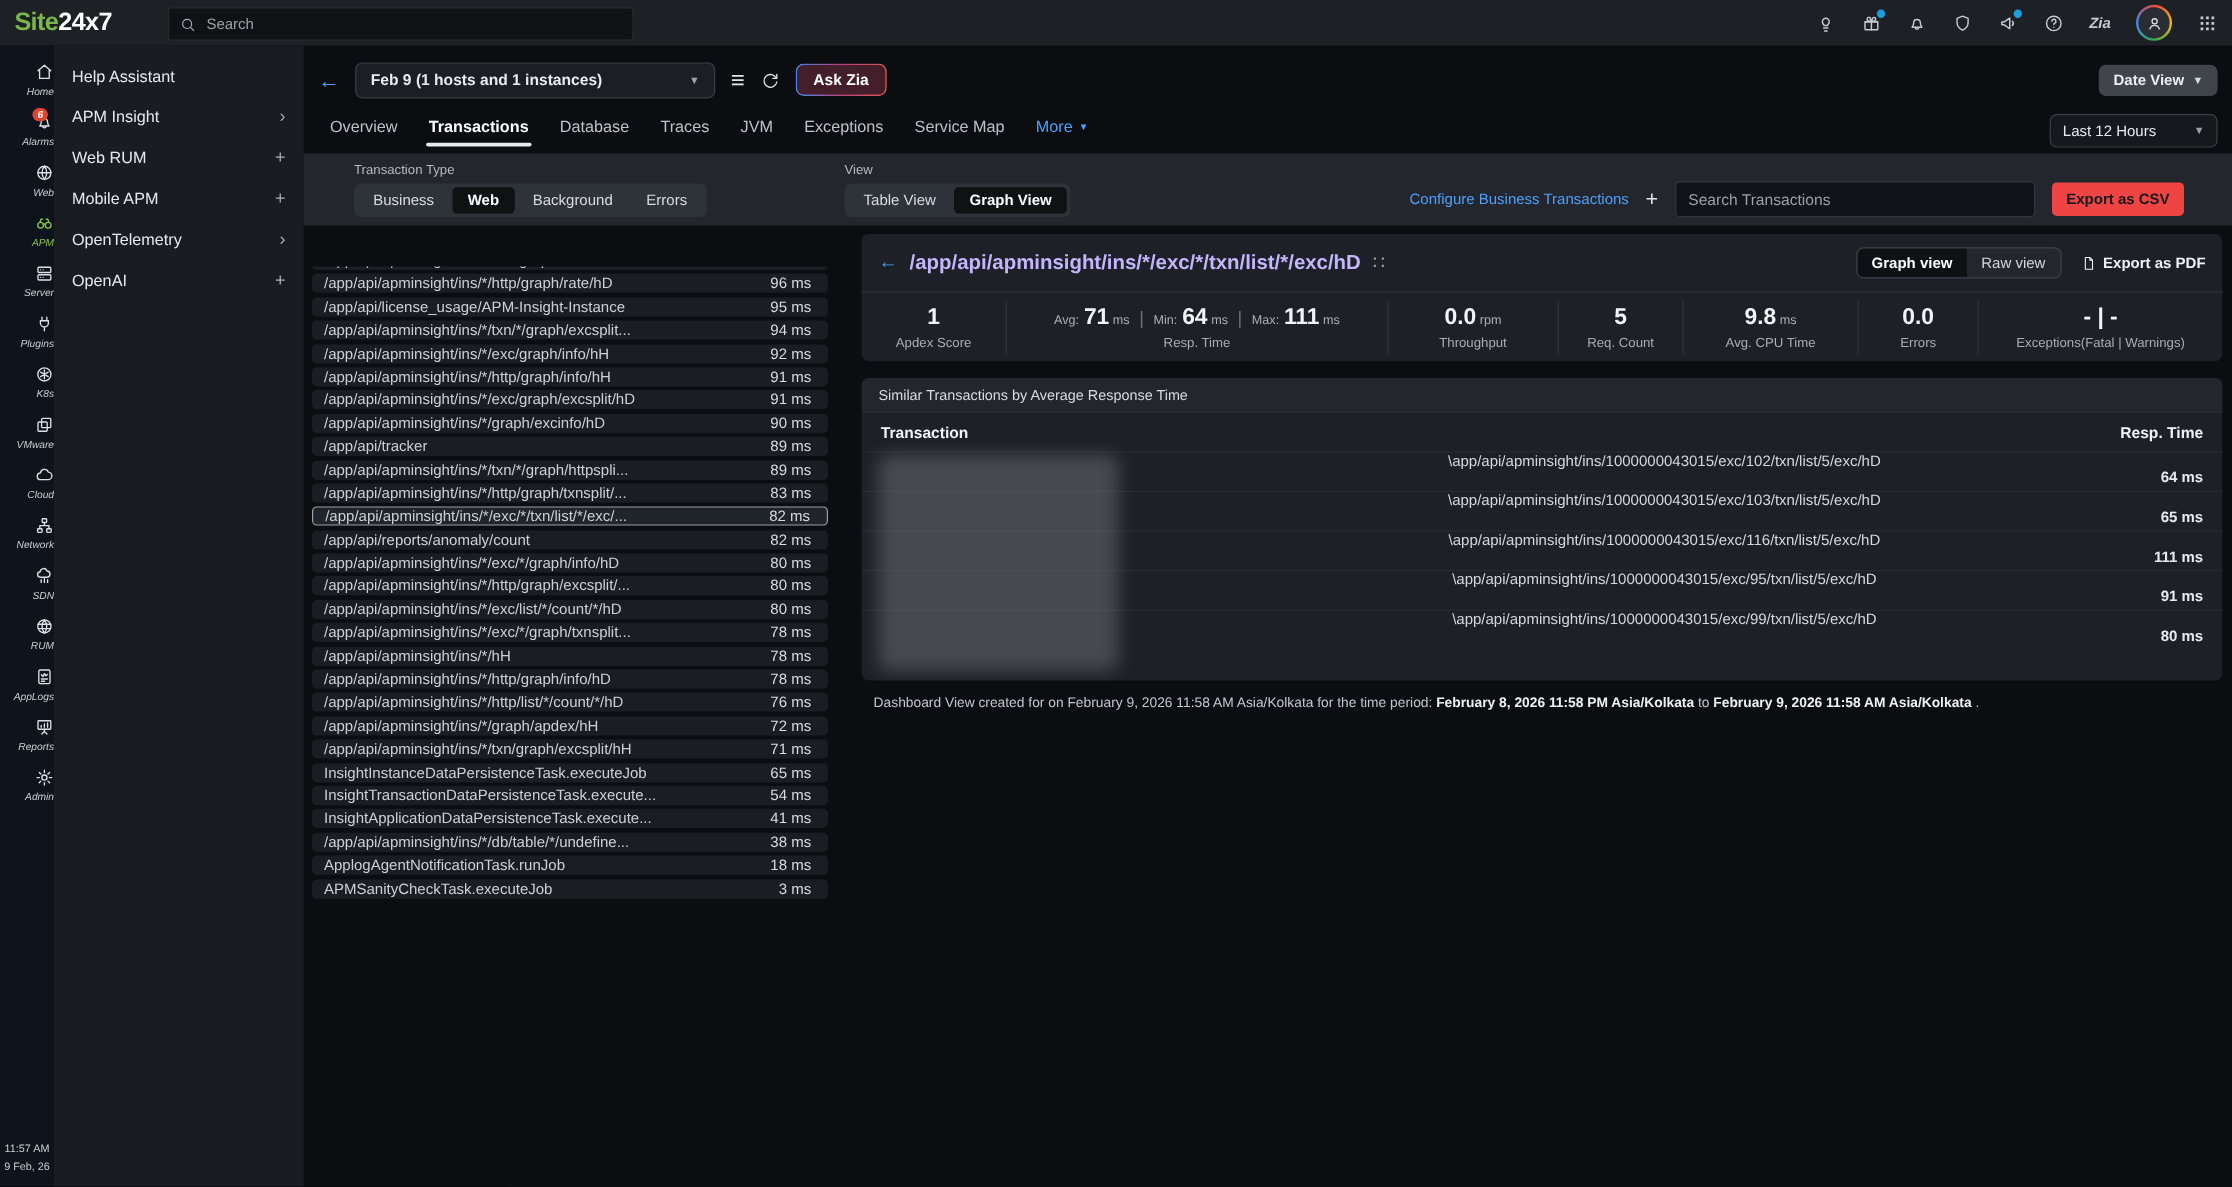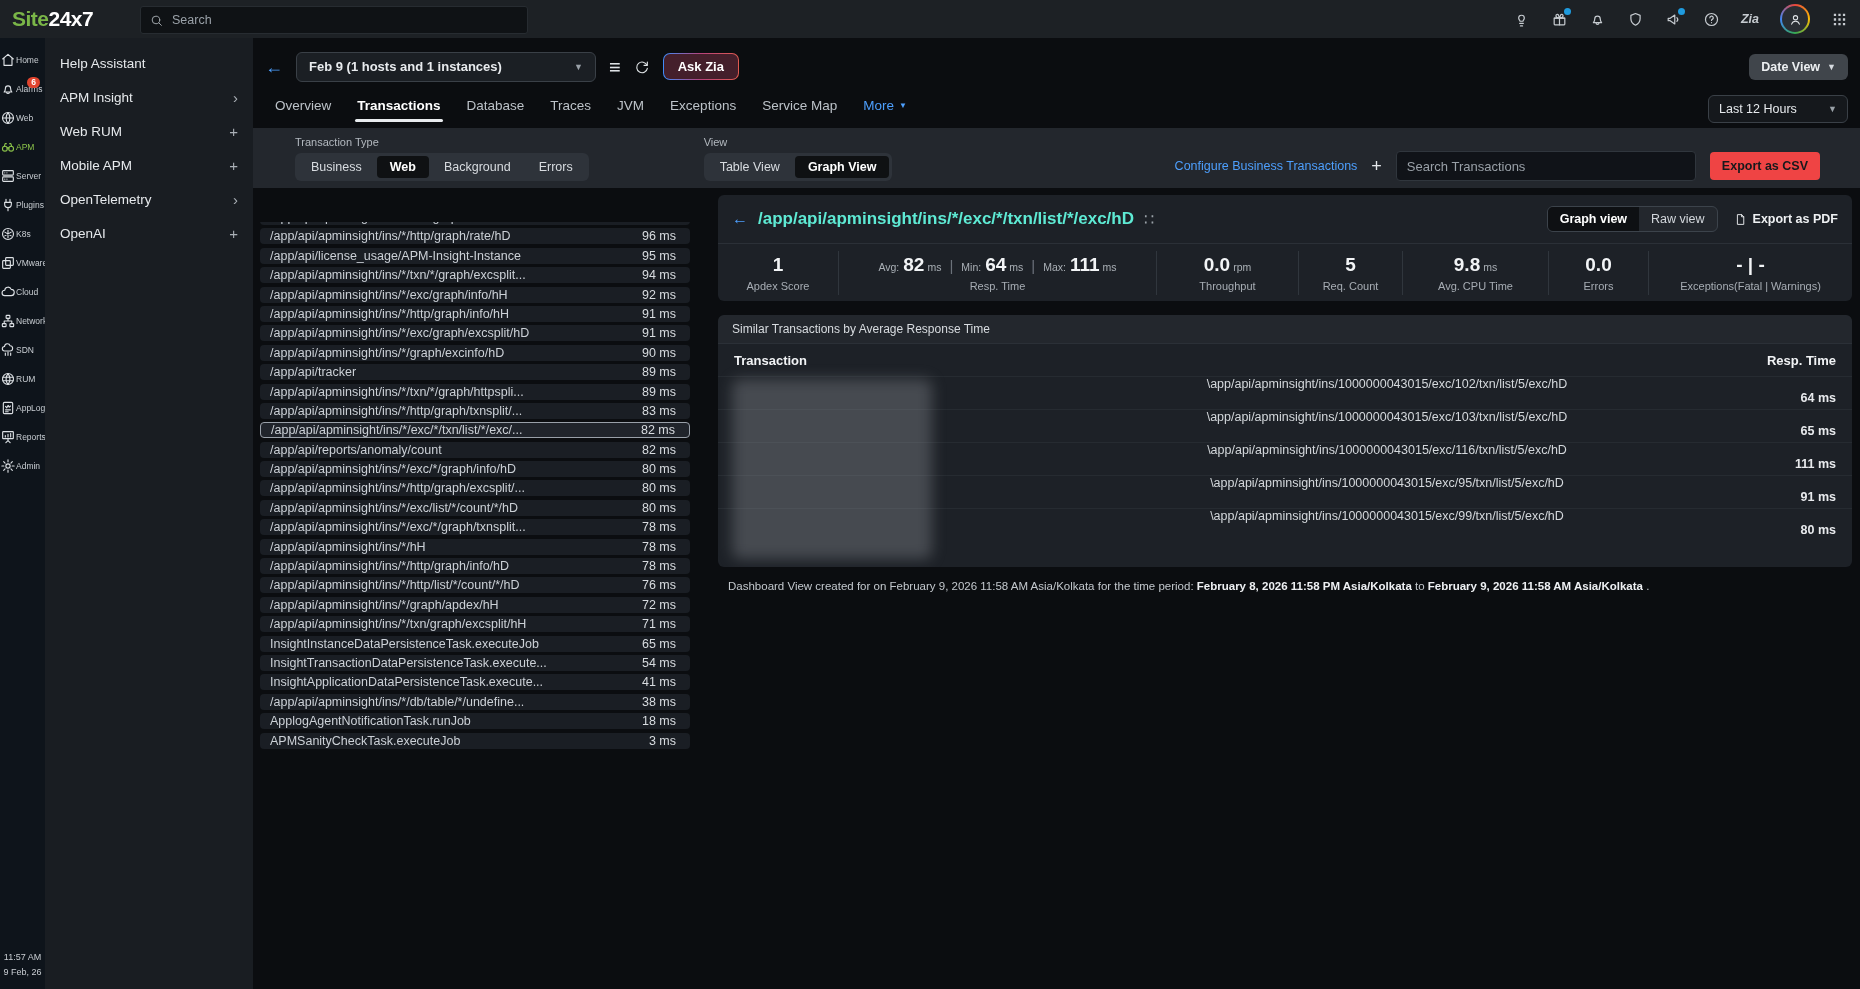--- a/index.html
+++ b/index.html
@@ -22,21 +22,21 @@
   .tb-ic .dot{position:absolute;top:-3px;right:-3px;width:7px;height:7px;border-radius:50%;background:#1f9bde;}
   .zia-text{font-size:12.5px;font-weight:700;font-style:italic;color:#c6cbd0;cursor:pointer;}
   .tb-avatar{width:26px;height:26px;border-radius:50%;padding:2px;cursor:pointer;
              background:conic-gradient(#e8453c,#fbbc05,#34a853,#4285f4,#e8453c);}
   .tb-avatar .inner{width:26px;height:26px;border-radius:50%;background:#2a2e33;color:#dfe3e6;
                     display:flex;align-items:center;justify-content:center;}
   .tb-avatar svg{width:15px;height:15px}
 
   
   .rail{position:absolute;left:0;top:38px;width:45px;height:951px;background:#0e141b;display:flex;flex-direction:column;align-items:center;padding-top:8px;box-sizing:border-box;}
-  .rail-item{position:relative;width:100%;display:flex;flex-direction:row;align-items:flex-start;padding:6px 0 7px;cursor:pointer;}
+  .rail-item{position:relative;width:100%;display:flex;flex-direction:column;align-items:flex-end;padding:6px 0 7px;cursor:pointer;font-style:italic;}
   .rail-item svg{width:16px;height:16px;color:#dde1e5}
   .rail-item .rlabel{margin-top:3px;font-size:8.5px;color:#c9ced3;}
   .rail-item.active svg{color:#8bc34a}.rail-item.active .rlabel{color:#8bc34a}
   .rail-badge{position:absolute;top:2px;right:5px;background:#e0442e;color:#fff;font-size:8.5px;font-weight:700;
               padding:1px 4px;border-radius:8px;line-height:1.1;}
   .rail-time{margin-top:auto;padding-bottom:10px;font-size:9px;color:#c9ced3;text-align:center;line-height:1.6;}
 
   
   .sidebar{position:absolute;left:45px;top:38px;width:208px;height:951px;background:#191d22;box-sizing:border-box;padding-top:8px;}
   .sb-item{height:34px;display:flex;align-items:center;padding:0 15px;font-size:13.5px;color:#e6e9ec;cursor:pointer;}
@@ -91,21 +91,21 @@
   .txn-row .path{color:#ccd1d7;white-space:nowrap;overflow:hidden;}
   .txn-row .time{margin-left:auto;color:#d8dce0;padding-left:10px;white-space:nowrap;}
   .txn-row.selected{background:#20242b;border:1px solid #99a0a9;position:relative;}
   .txn-row.selected::after{content:'';position:absolute;right:-13px;top:50%;transform:translateY(-50%);
            border-left:8px solid #8f969f;border-top:6px solid transparent;border-bottom:6px solid transparent;}
 
   .detail-col{position:absolute;left:465px;top:7px;width:1134px;}
   .card{background:#1d2127;border-radius:6px;}
   .dhead{display:flex;align-items:center;height:48px;padding:0 14px;border-bottom:1px solid #2b3037;}
   .dback{color:#4d9ffd;font-size:16px;margin-right:10px;cursor:pointer;}
-  .dtitle{font-size:17px;font-weight:700;color:#5eead4;}
+  .dtitle{font-size:17px;font-weight:700;color:#c4b5fd;}
   .expand{color:#9aa1a8;font-size:16px;margin-left:10px;cursor:pointer;}
   .vtoggle{margin-left:auto;display:flex;border:1px solid #3c434b;border-radius:6px;overflow:hidden;background:#23272d;}
   .vbtn{padding:5px 12px;font-size:12.5px;color:#d3d7dc;cursor:pointer;}
   .vbtn.active{background:#0e1013;color:#fff;font-weight:700;}
   .exportpdf{display:flex;align-items:center;gap:6px;margin-left:16px;color:#eef0f2;font-size:12.5px;font-weight:600;cursor:pointer;}
   .exportpdf svg{width:13px;height:13px;}
 
   .stats{display:flex;align-items:center;height:57px;}
   .stat{display:flex;flex-direction:column;align-items:center;justify-content:center;gap:4px;height:44px;box-sizing:border-box;}
   .stat+.stat{border-left:1px solid #30363d;}
@@ -578,21 +578,21 @@
           <div class="stats" id="stats">
               <div class="stat">
                 <div class="svalrow">
                   <span class="sval">1</span>
                 </div>
                 <div class="slabel">Apdex Score</div>
               </div>
               <div class="stat">
                 <div class="svalrow">
                   <span class="skey">Avg:</span>
-                  <span class="sval">82</span>
+                  <span class="sval">71</span>
                   <span class="sunit">ms</span>
                   <span class="ssep">|</span>
                   <span class="skey">Min:</span>
                   <span class="sval">64</span>
                   <span class="sunit">ms</span>
                   <span class="ssep">|</span>
                   <span class="skey">Max:</span>
                   <span class="sval">111</span>
                   <span class="sunit">ms</span>
                 </div>

